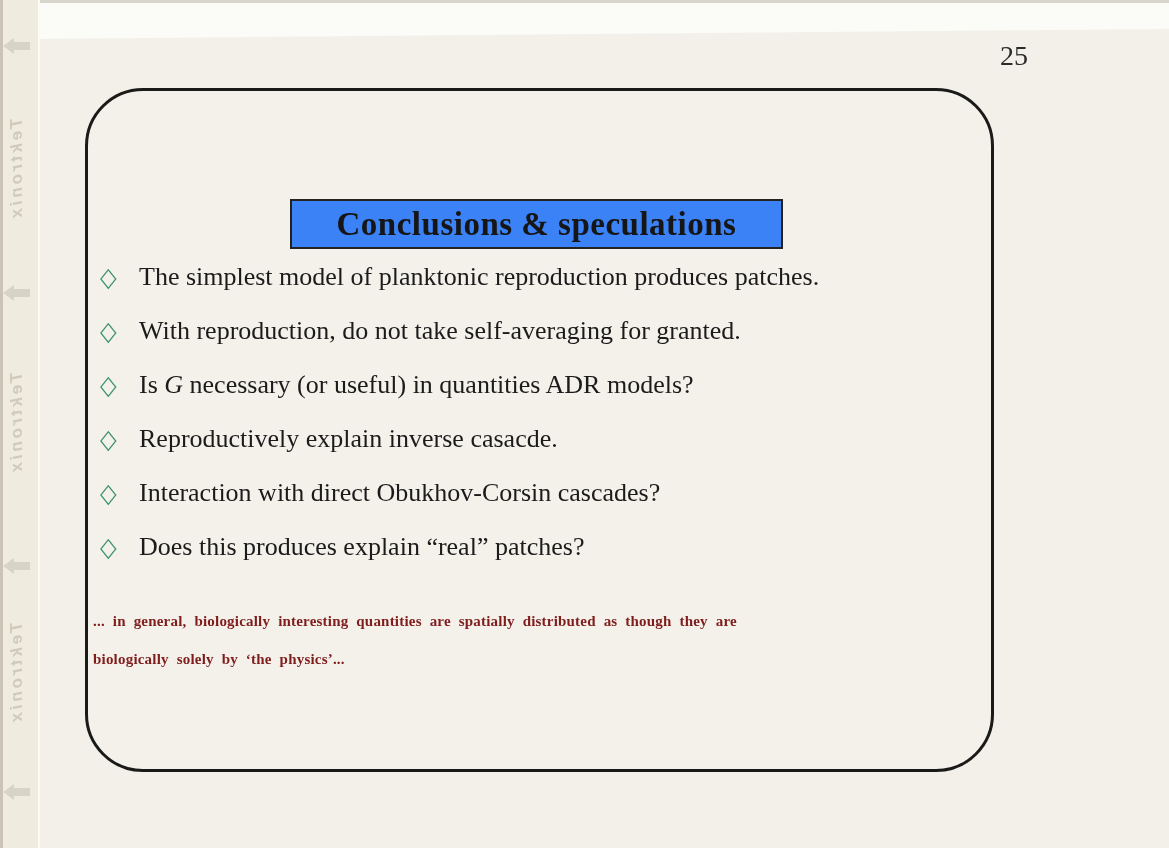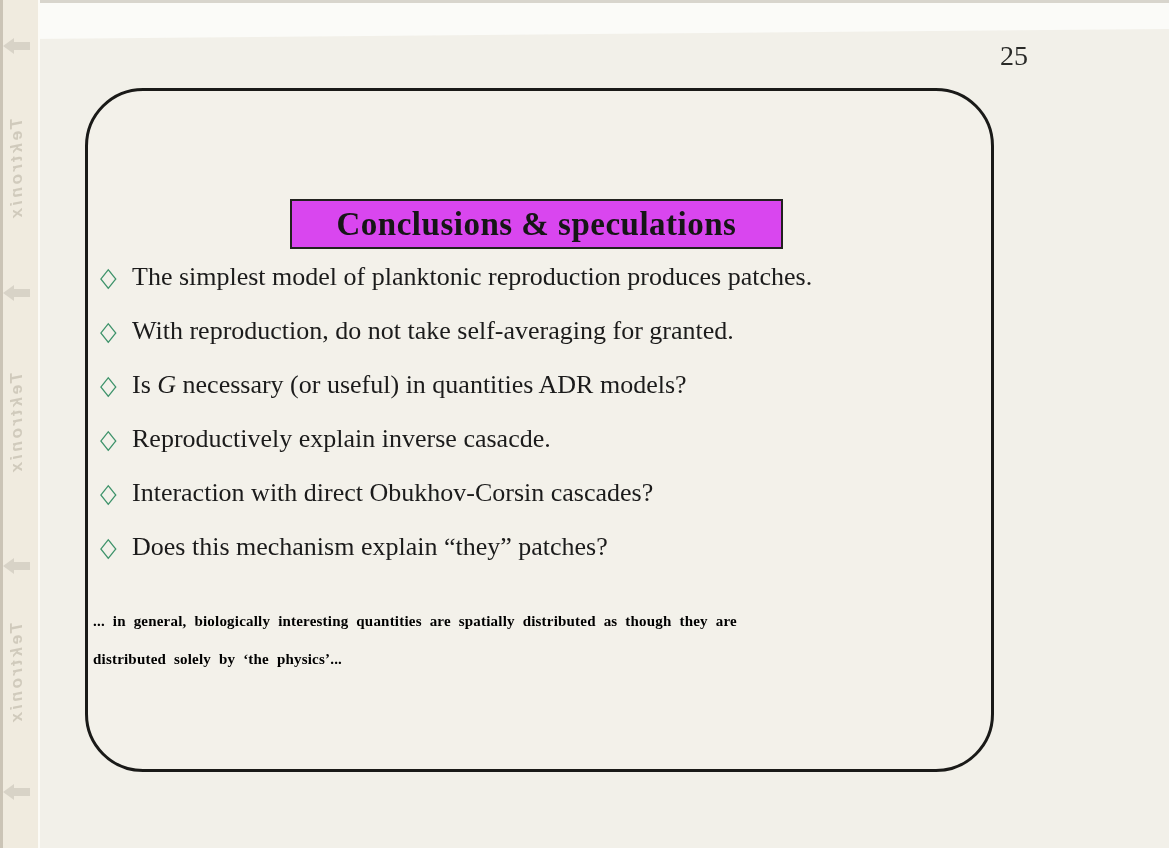--- a/index.html
+++ b/index.html
@@ -30,38 +30,38 @@
   
   .page-number{position:absolute;left:1000px;top:40px;font-size:28px;color:#2a2a28;
                font-family:"Liberation Serif",serif;}
 
   
   .slide-frame{position:absolute;left:85px;top:88px;width:909px;height:684px;
                border:3px solid #1a1a18;border-radius:58px;background:#f3f1ea;box-sizing:border-box;}
 
   
   .title-box{position:absolute;left:290px;top:199px;width:493px;height:50px;
-             background:#d946ef;border:2px solid #22221f;box-sizing:border-box;
+             background:#3b82f6;border:2px solid #22221f;box-sizing:border-box;
              display:flex;align-items:center;justify-content:center;}
   .title-box .title-text{font-weight:bold;font-size:33px;color:#161616;white-space:nowrap;
              font-family:"Liberation Serif",serif;letter-spacing:.5px;}
 
   
   .bullet-list{position:absolute;left:100px;top:262px;width:880px;}
   .bullet-row{display:flex;align-items:center;height:30px;margin-bottom:24px;}
   .diamond{display:inline-block;width:26px;font-family:"DejaVu Sans",sans-serif;
            font-size:27px;line-height:30px;color:#3e936b;transform:scaleX(.8);
            transform-origin:left center;flex:0 0 26px;}
   .bullet-text{font-size:26px;line-height:30px;color:#1b1b1b;white-space:nowrap;
-               font-family:"Liberation Serif",serif;margin-left:6px;}
+               font-family:"Liberation Serif",serif;margin-left:13px;}
   .bullet-text em{font-style:italic;}
 
   
   .footnote{position:absolute;left:93px;top:602px;width:840px;font-weight:bold;
-            font-size:15px;color:#000000;word-spacing:4px;letter-spacing:.2px;}
+            font-size:15px;color:#7f1d1d;word-spacing:4px;letter-spacing:.2px;}
   .footnote .fline{display:block;line-height:38px;white-space:nowrap;}
 </style>
 </head>
 <body>
 
 <div class="stage">
 
   <div class="top-line"></div>
   <div class="top-band"></div>
 
@@ -112,22 +112,22 @@
       <div class="bullet-row">
         <span class="diamond">◇</span>
         <span class="bullet-text"><span>Reproductively explain inverse casacde.</span></span>
       </div>
       <div class="bullet-row">
         <span class="diamond">◇</span>
         <span class="bullet-text"><span>Interaction with direct Obukhov-Corsin cascades?</span></span>
       </div>
       <div class="bullet-row">
         <span class="diamond">◇</span>
-        <span class="bullet-text"><span>Does this mechanism explain “they” patches?</span></span>
+        <span class="bullet-text"><span>Does this produces explain “real” patches?</span></span>
       </div>
     </div>
 
   <div class="footnote">
     <span class="fline">... in general, biologically interesting quantities are spatially distributed as though they are</span>
-    <span class="fline">distributed solely by ‘the physics’...</span>
+    <span class="fline">biologically solely by ‘the physics’...</span>
   </div>
 
 </div>
 
 </body></html>

